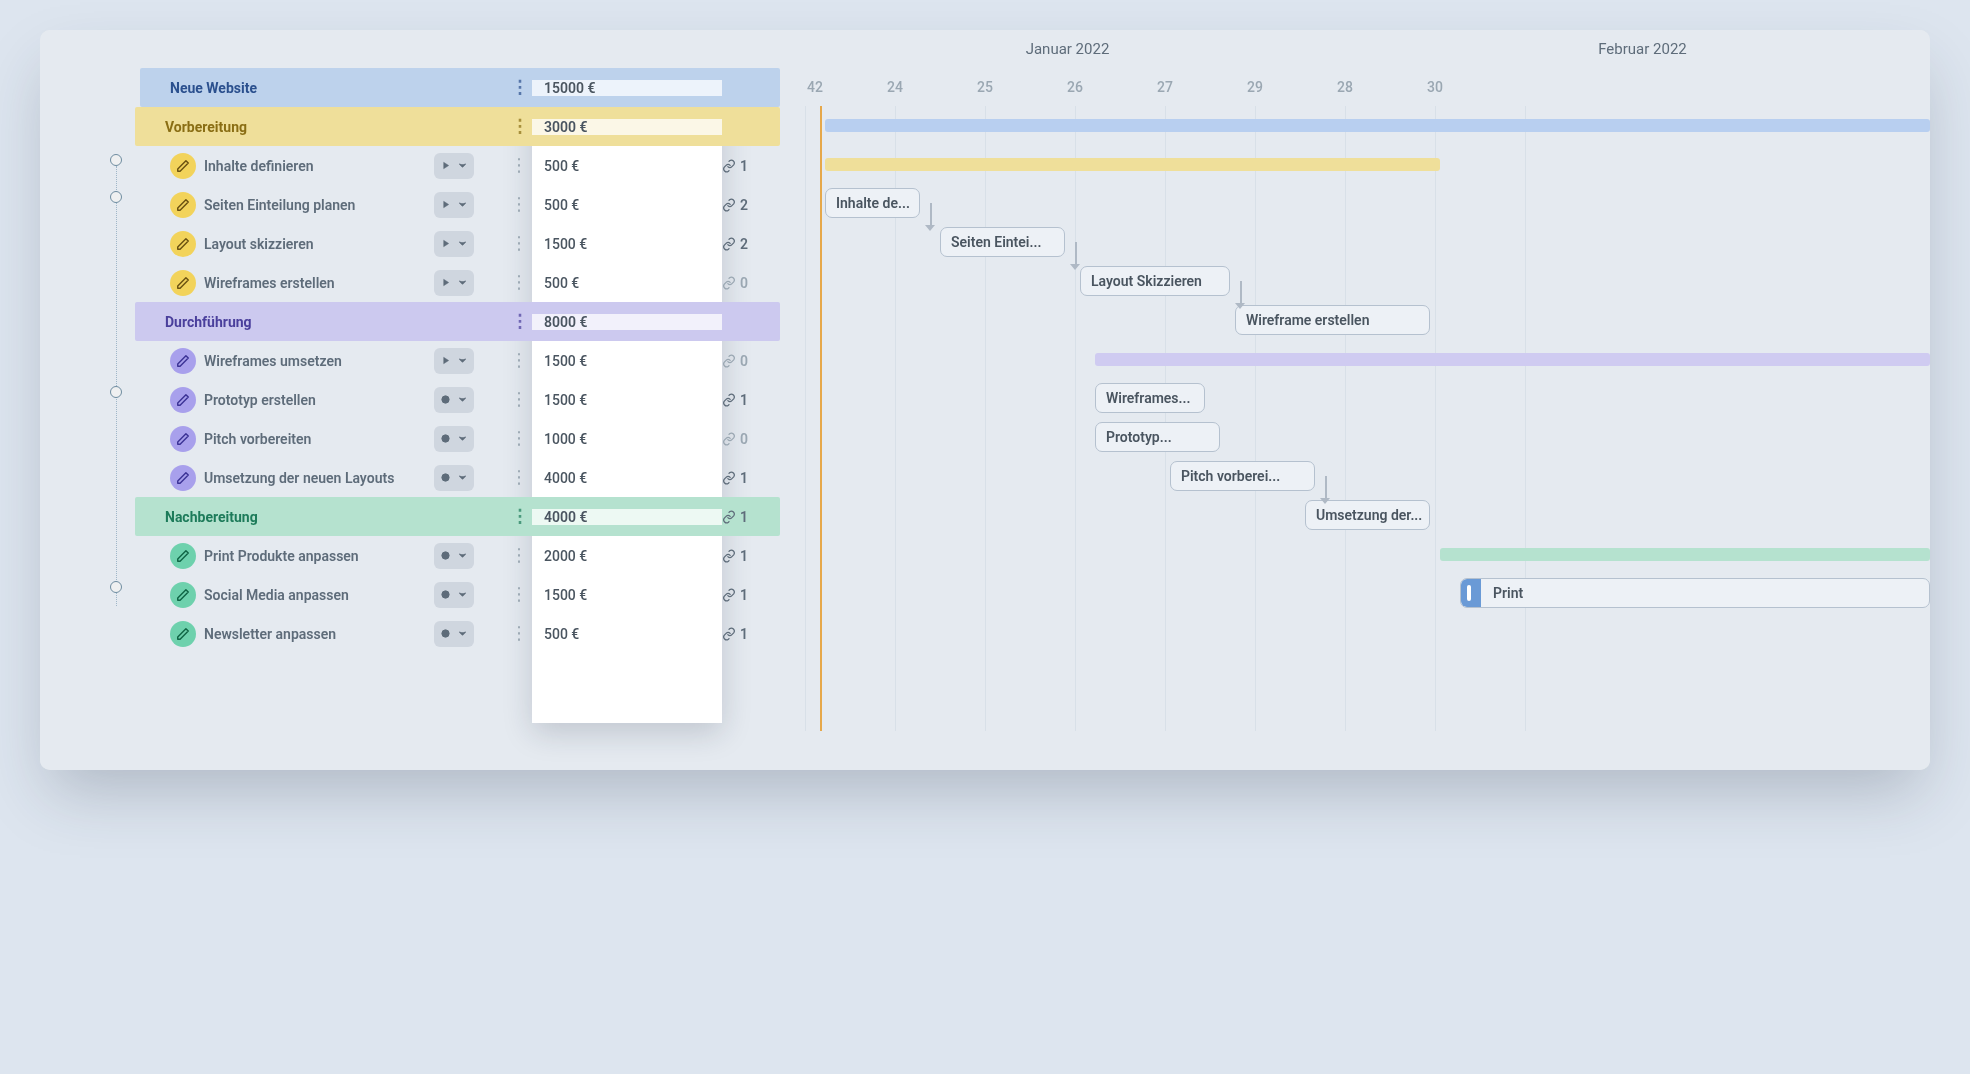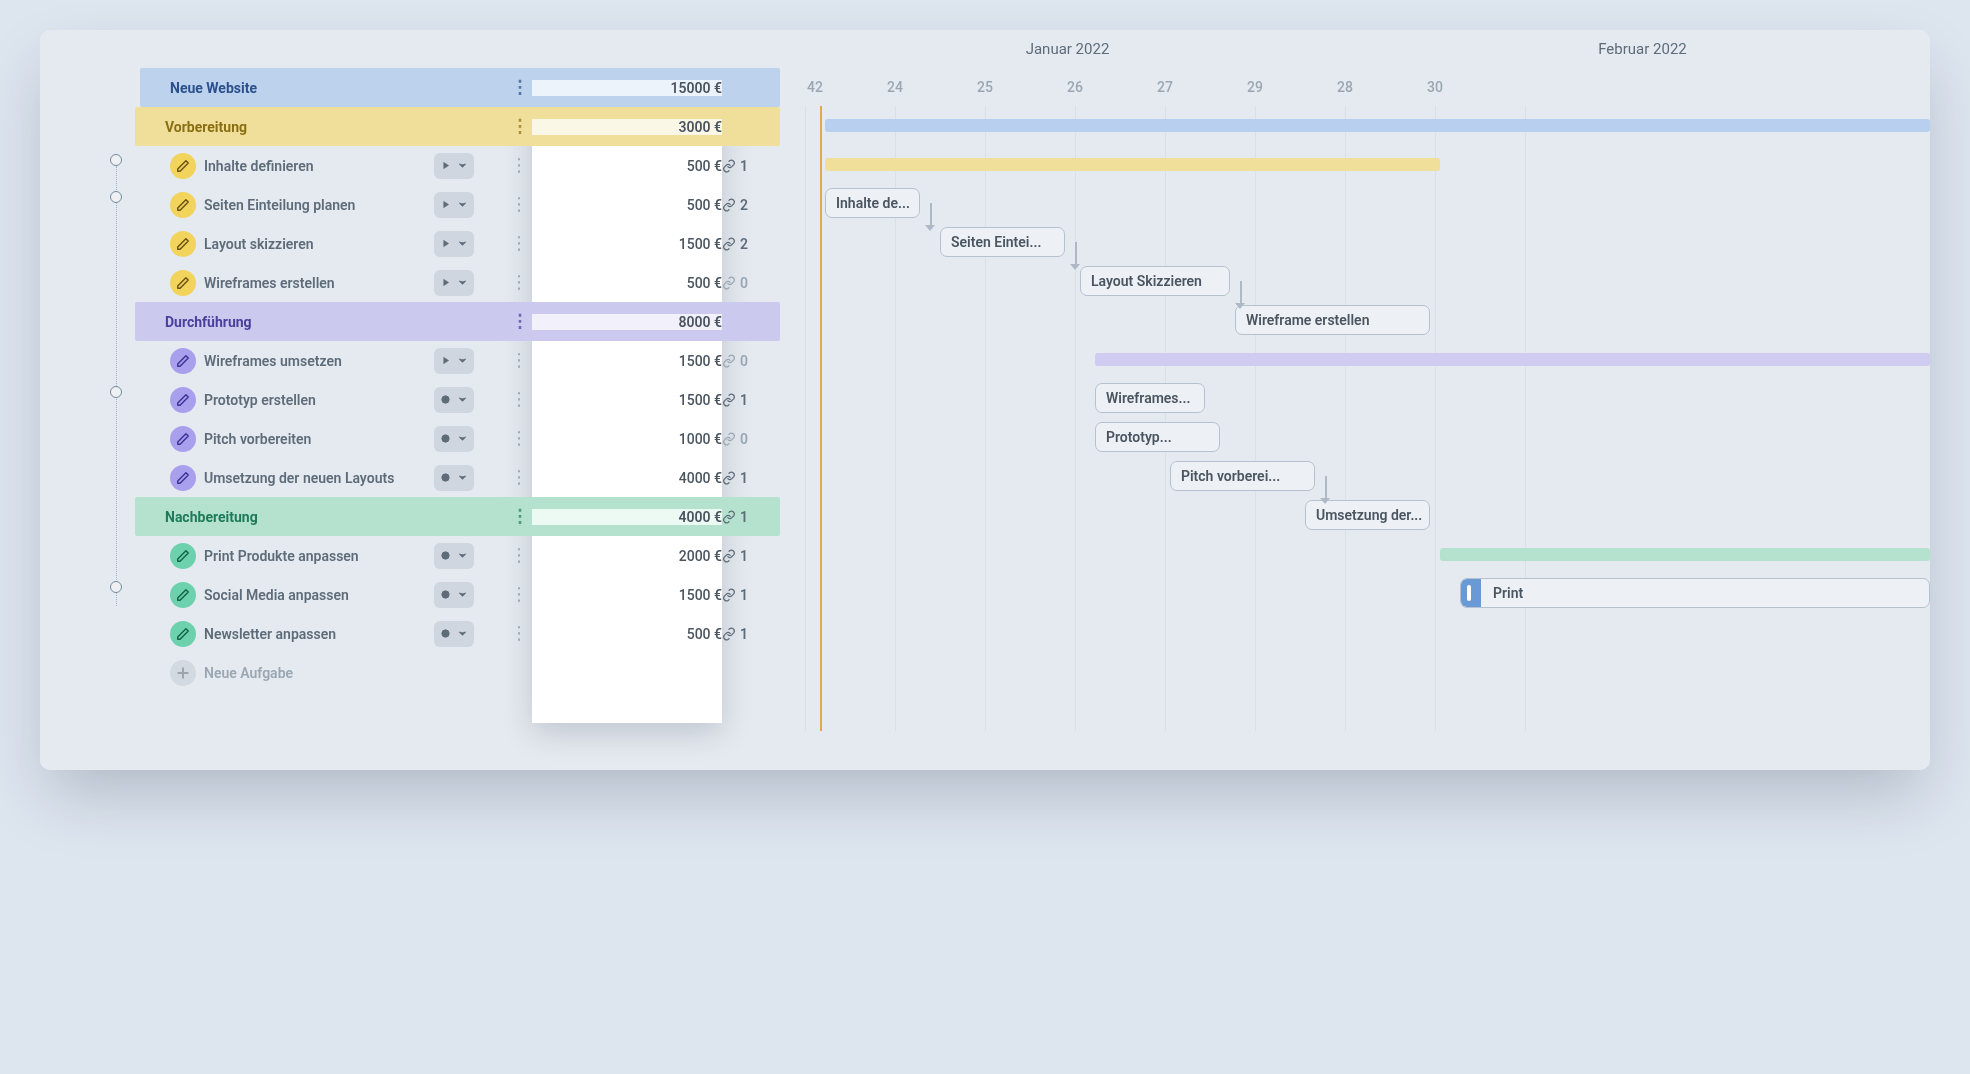--- a/index.html
+++ b/index.html
@@ -125,21 +125,21 @@
   .btn-pill {
     background:var(--btn-bg); height:26px; border-radius:6px;
     display:flex; align-items:center; padding:0 6px; gap:6px;
     color:var(--btn-icon);
   }
   .btn-pill svg { width:11px;height:11px; stroke:var(--btn-icon); fill:var(--btn-icon); }
   .row.task .dots { width:28px; text-align:center; color:var(--grey-light); cursor:pointer;}
 
   .kosten-cell {
     width:190px; padding-left:12px;
-    color:#4a5560; font-weight:500;text-align:right;
+    color:#4a5560; font-weight:500;
   }
   .row.group .kosten-cell { font-weight:600; }
   .link-cell {
     width:58px; display:flex; align-items:center; gap:4px; color:var(--grey-text); font-weight:600;
   }
   .link-cell.dim { color:var(--grey-light); }
   .link-cell svg { width:14px;height:14px; stroke:currentColor; }
 
   .row.add { color:var(--grey-light); font-weight:600;}
   .row.add .tree-pad{width:130px;}
@@ -589,30 +589,20 @@
           </div>
           <div class="dots"><span class="dots-v"></span></div>
           <div class="kosten-cell">500 €</div>
           <div class="link-cell ">
             <svg viewBox="0 0 24 24" fill="none" stroke-width="2.2" stroke-linecap="round" stroke-linejoin="round">
               <path d="M10 13a5 5 0 0 0 7 0l3-3a5 5 0 0 0-7-7l-1 1"></path>
               <path d="M14 11a5 5 0 0 0-7 0l-3 3a5 5 0 0 0 7 7l1-1"></path>
             </svg>
             <span>1</span>
           </div>
-        </div>
-        <div class="row add">
-          <div class="tree-pad"></div>
-          <div class="plus">
-            <svg viewBox="0 0 24 24" width="16" height="16" stroke="currentColor" stroke-width="3" stroke-linecap="round">
-              <line x1="12" y1="5" x2="12" y2="19"></line>
-              <line x1="5" y1="12" x2="19" y2="12"></line>
-            </svg>
-          </div>
-          <div>Neue Aufgabe</div>
         </div>
       </div>
   </div>
 
   <div class="gantt">
     <div class="months">
       <div>Januar 2022</div>
       <div>Februar 2022</div>
     </div>
     <div class="days" id="days">

